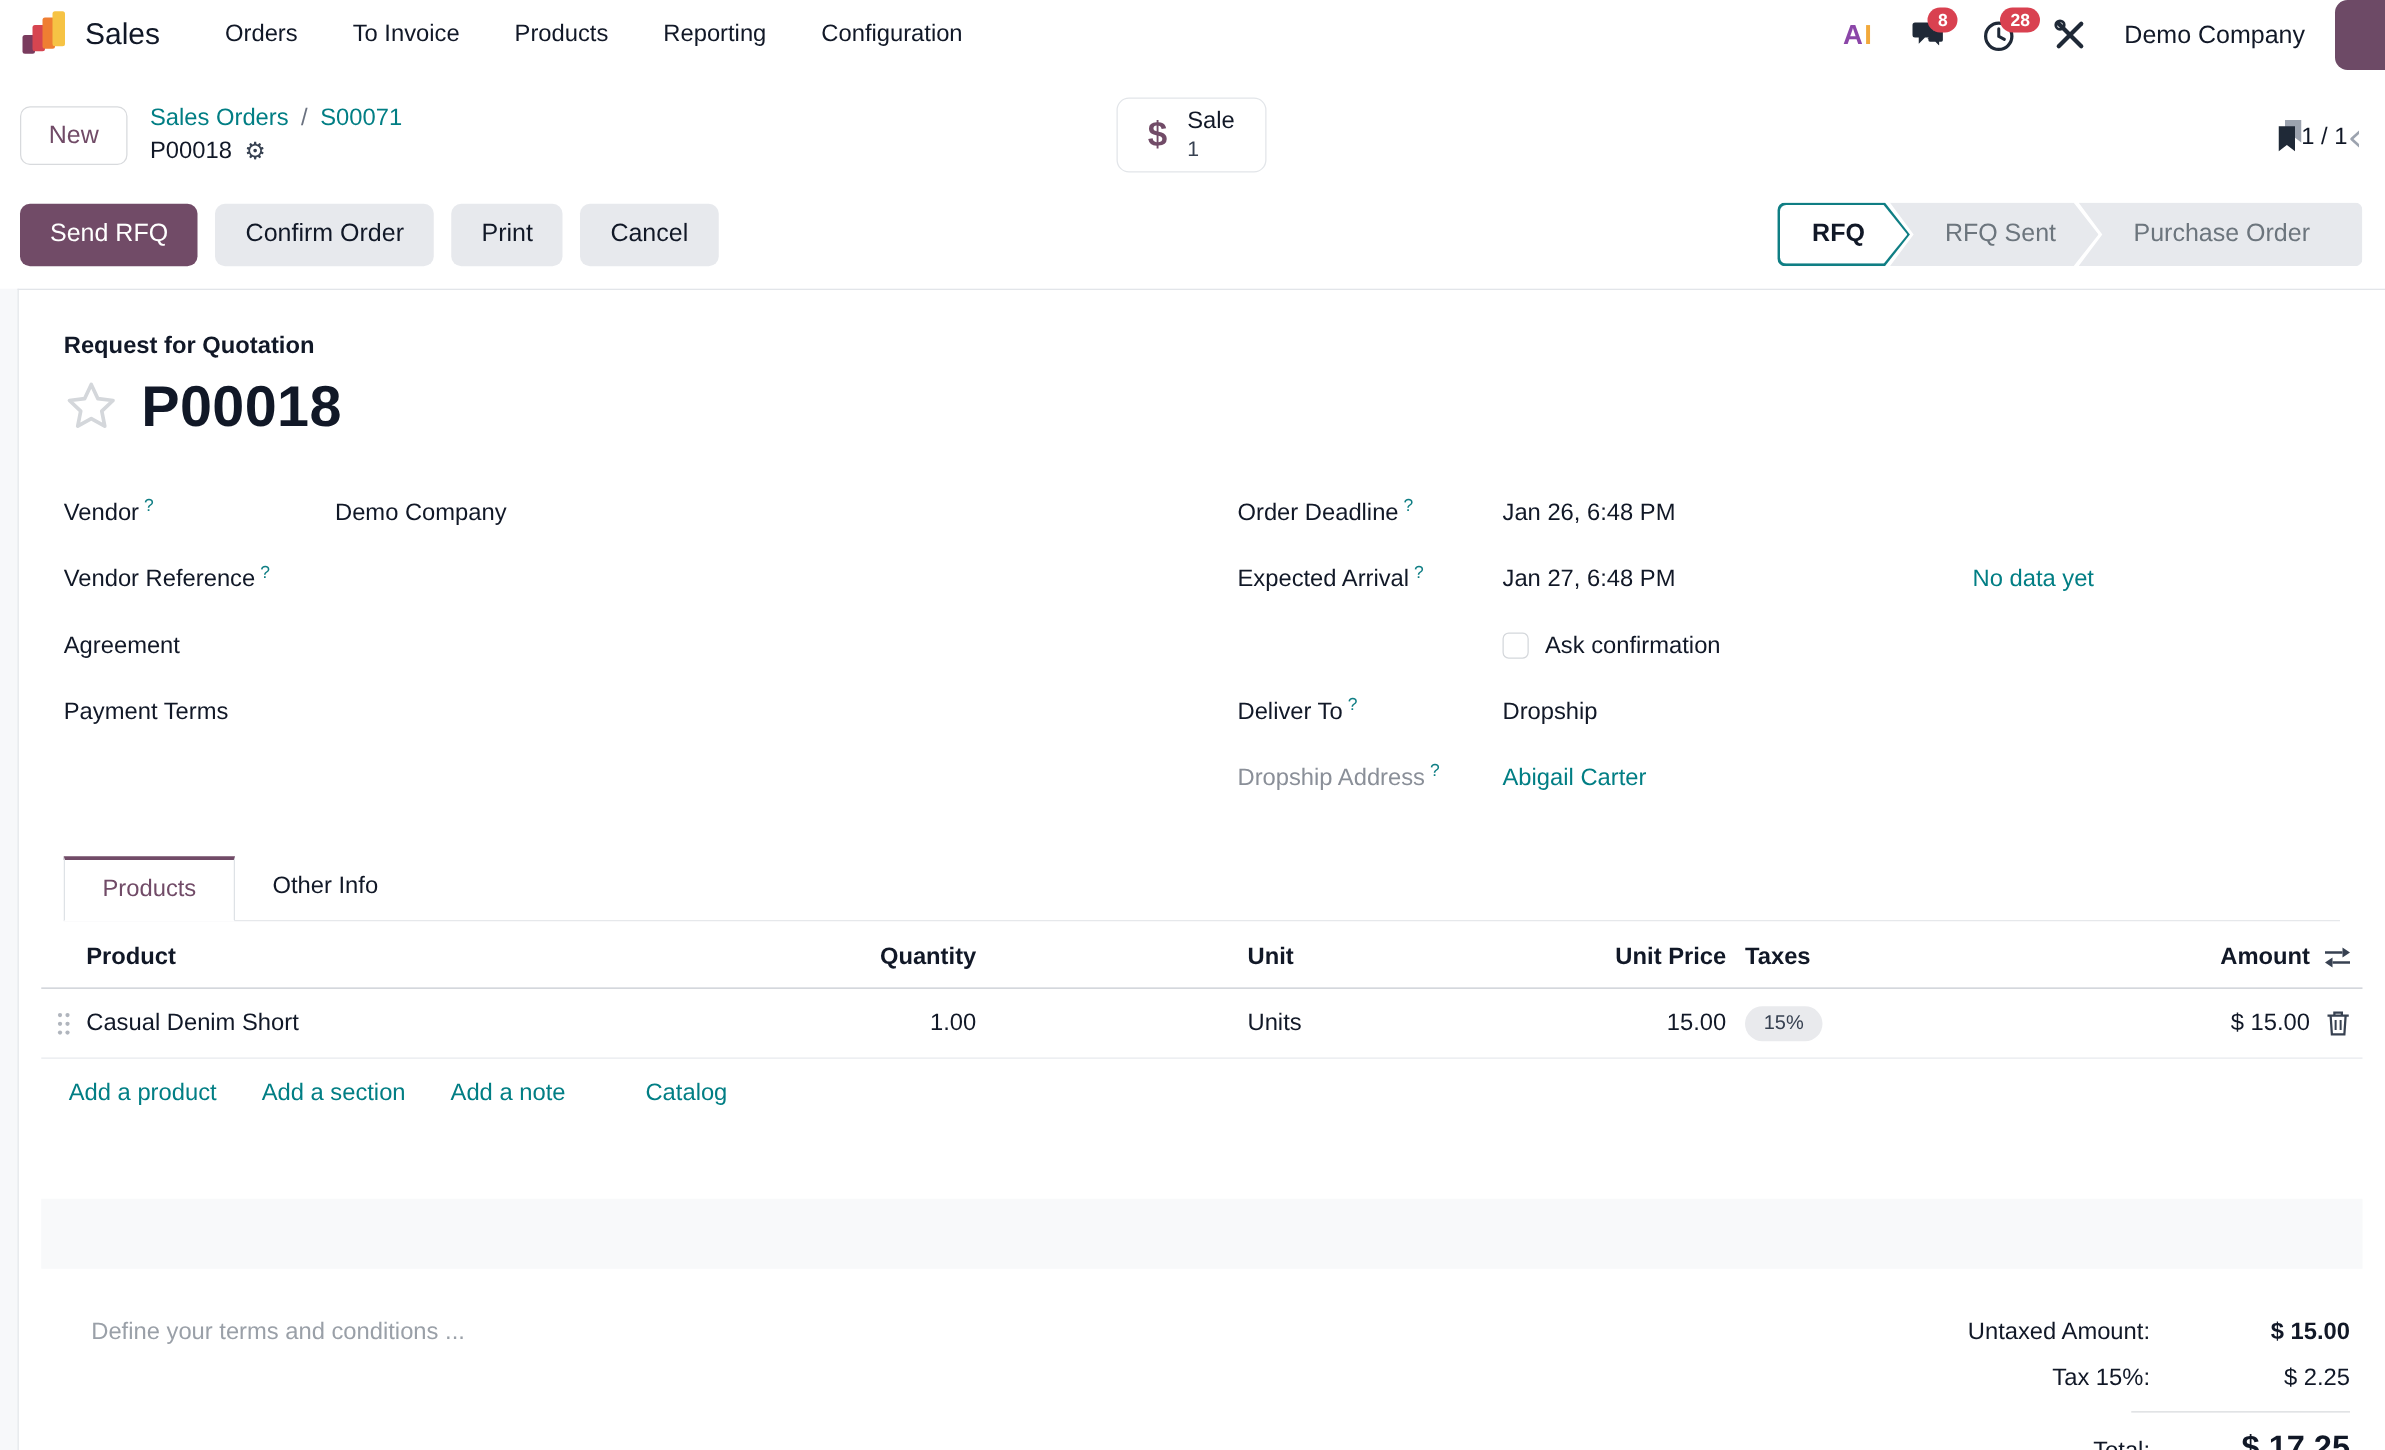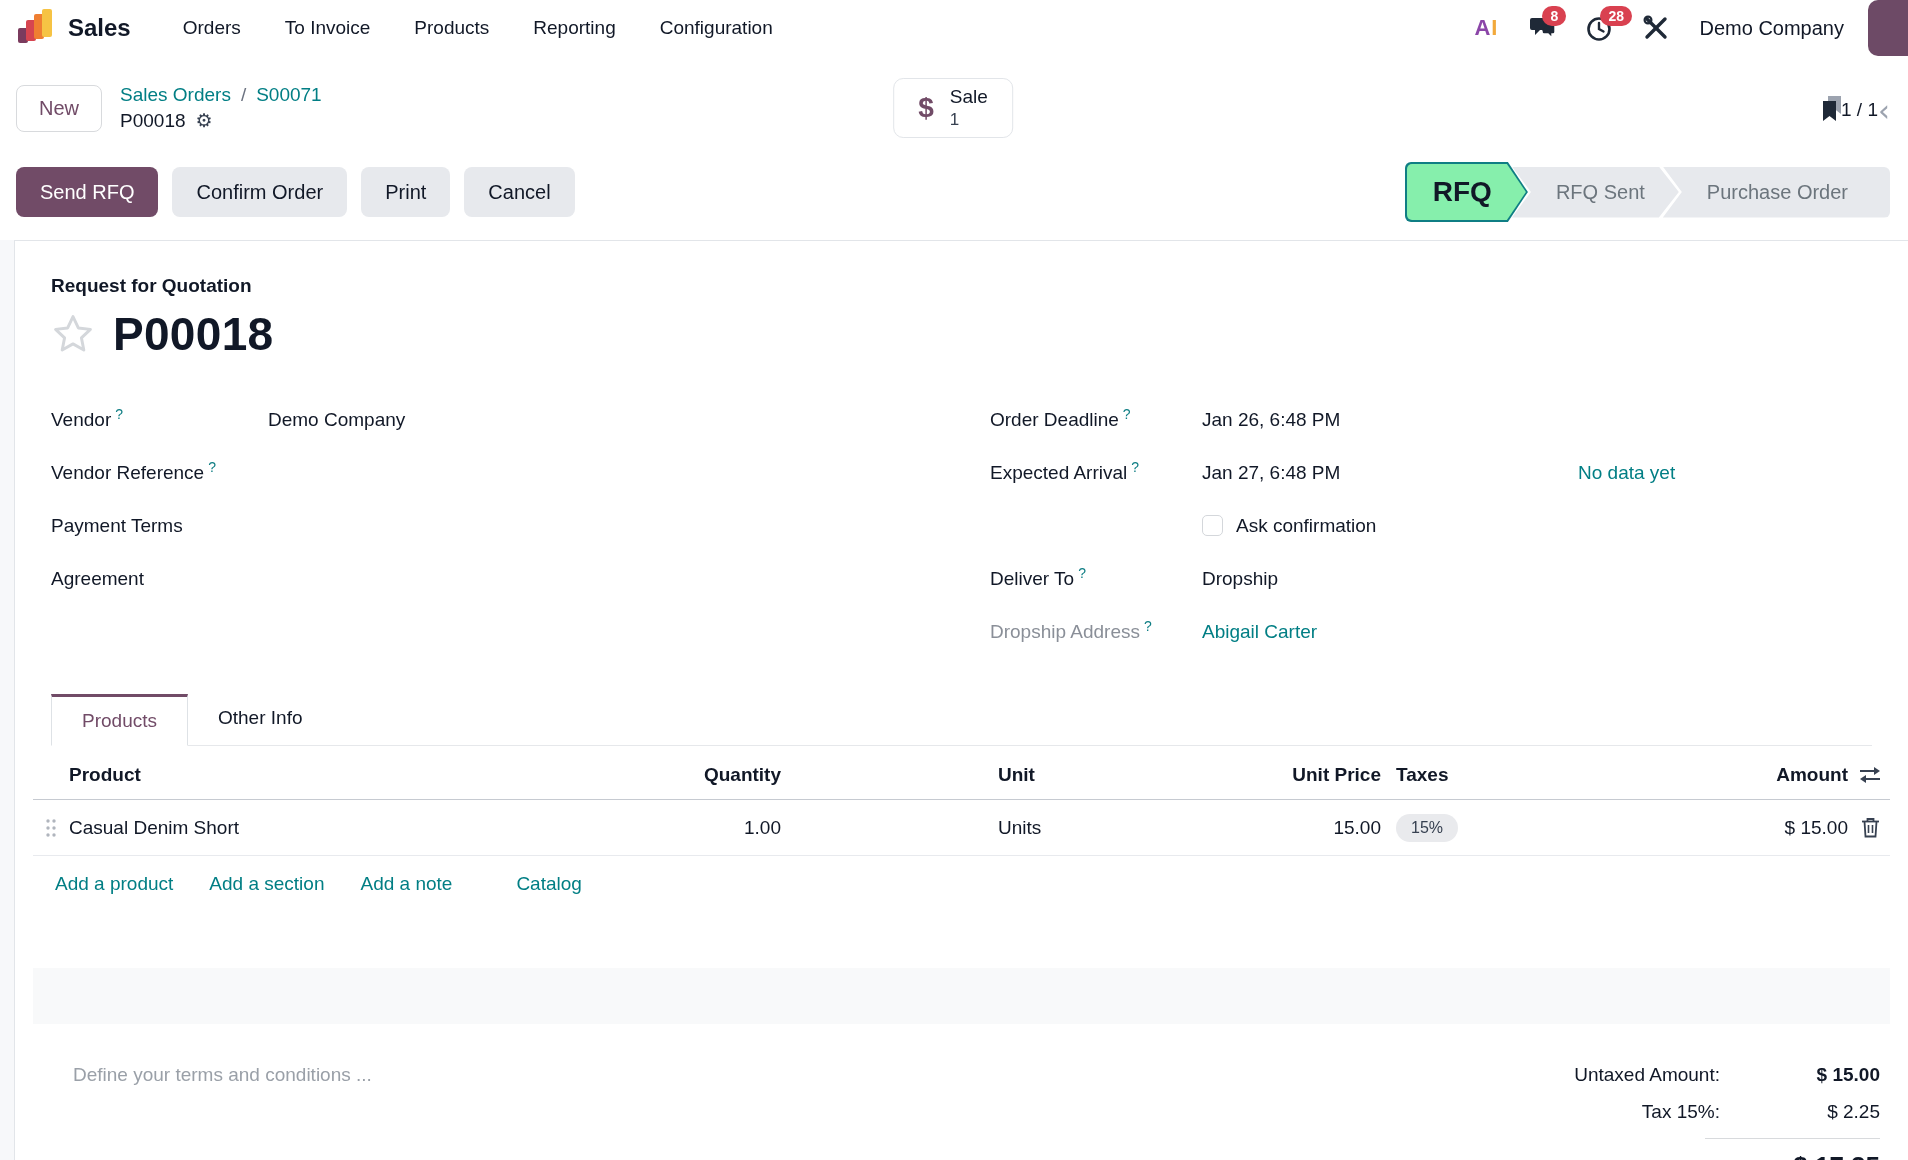--- a/index.html
+++ b/index.html
@@ -7,21 +7,21 @@
   body { font-family:"Liberation Sans", sans-serif; font-size:18px; color:#111827; background:#fff; }
 
   
   .navbar { display:flex; align-items:center; height:56px; padding:0 18px; background:#fff; }
   .logo { position:relative; width:36px; height:34px; margin-right:14px; flex:none; }
   .logo span { position:absolute; bottom:0; width:10px; border-radius:2px; }
   .logo .b1 { left:0;  height:15px; background:#7a3b5e; bottom:2px;}
   .logo .b2 { left:8px; height:21px; background:#d64550; bottom:4px;}
   .logo .b3 { left:16px; height:25px; background:#ef7e32; bottom:6px;}
   .logo .b4 { left:24px; height:28px; background:#f6c344; bottom:8px;}
-  .app-name { font-size:24px; font-weight:700; margin-right:52px; }
+  .app-name { font-size:24px; font-weight:400; margin-right:52px; }
   .menu { display:flex; gap:44px; font-size:19px; color:#111827; }
   .menu div { cursor:default; }
   .nav-right { margin-left:auto; display:flex; align-items:center; gap:30px; }
   .ai { font-weight:800; font-size:22px; letter-spacing:1px; }
   .ai .a { color:#8b46a8; } .ai .i { color:#f2a93b; }
   .ibadge { position:relative; display:flex; }
   .badge { position:absolute; top:-9px; left:14px; background:#d94150; color:#fff; border-radius:999px;
            font-size:14px; font-weight:700; padding:2px 8px; line-height:16px; }
   .company { font-size:20px; }
   .avatar { width:40px; height:56px; border-radius:10px 0 0 10px; background:#6d4a66; margin:-6px -18px -6px -6px; }
@@ -50,22 +50,22 @@
   .cp-row2 { display:flex; align-items:center; margin-top:16px; }
   .btn { height:50px; display:inline-flex; align-items:center; padding:0 24px; border-radius:8px;
          font-size:20px; font-weight:500; border:none; cursor:pointer; margin-right:14px;
          font-family:"Liberation Sans",sans-serif; }
   .btn-primary { background:#714B67; color:#fff; }
   .btn-sec { background:#e7e9ed; color:#111827; }
 
   .statusbar { margin-left:auto; display:flex; align-items:center; }
   .step-outer { background:#0f7e84; clip-path:polygon(0 0, calc(100% - 20px) 0, 100% 50%, calc(100% - 20px) 100%, 0 100%);
                 border-radius:6px 0 0 6px; position:relative; z-index:2; }
-  .step-inner { margin:2px; background:#86efac; clip-path:polygon(0 0, calc(100% - 19px) 0, 100% 50%, calc(100% - 19px) 100%, 0 100%);
-                border-radius:5px 0 0 5px; padding:12px 34px 12px 26px; font-size:28px; font-weight:700; color:#111827; }
+  .step-inner { margin:2px; background:#ffffff; clip-path:polygon(0 0, calc(100% - 19px) 0, 100% 50%, calc(100% - 19px) 100%, 0 100%);
+                border-radius:5px 0 0 5px; padding:12px 34px 12px 26px; font-size:20px; font-weight:700; color:#111827; }
   .step { background:#e7e9ed; color:#6c757d; font-size:20px; padding:14px 34px 14px 44px; margin-left:-16px;
           clip-path:polygon(0 0, calc(100% - 20px) 0, 100% 50%, calc(100% - 20px) 100%, 0 100%, 19px 50%); cursor:pointer; }
   .step.last { border-radius:0 6px 6px 0;
           clip-path:polygon(0 0, 100% 0, 100% 100%, 0 100%, 19px 50%); padding-right:42px; }
 
   
   .content { background:#f7f8fa; }
   .sheet { margin-left:14px; background:#fff; border:1px solid #e2e5e9; border-right:none; border-bottom:none;
            padding:34px 36px 0 36px; min-height:905px; }
   .subtitle { font-size:19px; font-weight:700; }
@@ -225,25 +225,25 @@
     <div class="fgroup-l">
       <div class="frow">
         <div class="flabel"><span>Vendor</span><span class="help">?</span></div>
         <div class="fvalue">Demo Company</div>
       </div>
       <div class="frow">
         <div class="flabel"><span>Vendor Reference</span><span class="help">?</span></div>
         <div class="fvalue"></div>
       </div>
       <div class="frow">
+        <div class="flabel">Agreement</div>
+        <div class="fvalue"></div>
+      </div>
+      <div class="frow">
         <div class="flabel">Payment Terms</div>
-        <div class="fvalue"></div>
-      </div>
-      <div class="frow">
-        <div class="flabel">Agreement</div>
         <div class="fvalue"></div>
       </div>
     </div>
 
     <div class="fgroup-r">
       <div class="frow">
         <div class="flabel"><span>Order Deadline</span><span class="help">?</span></div>
         <div class="fvalue">Jan 26, 6:48 PM</div>
       </div>
       <div class="frow">

